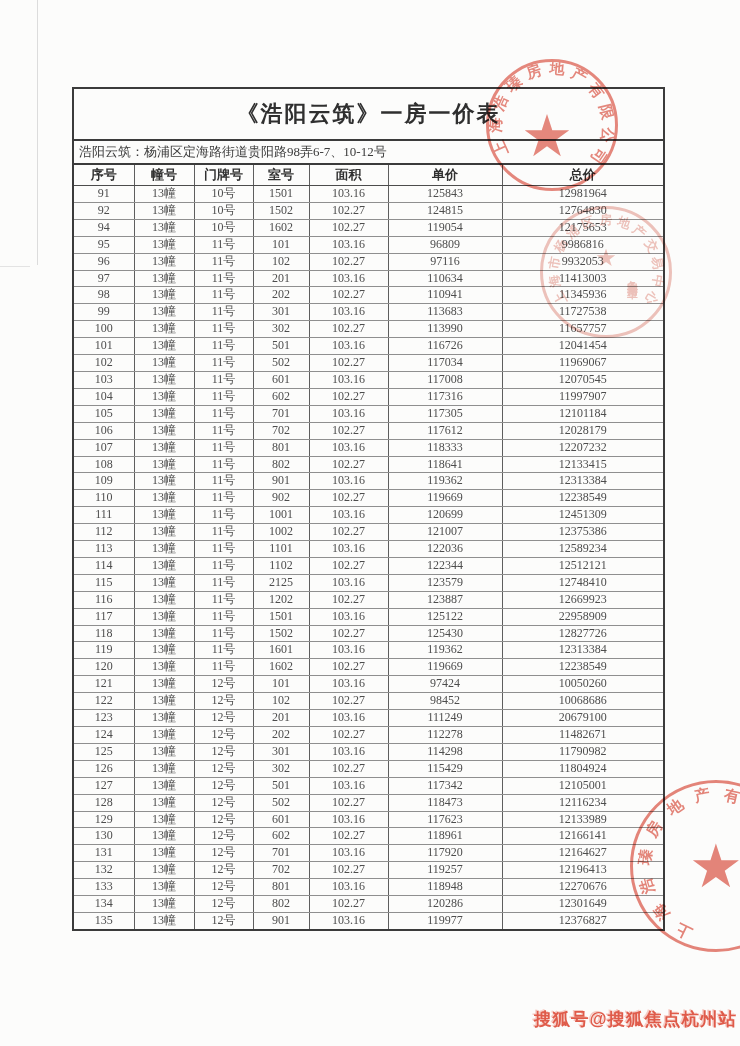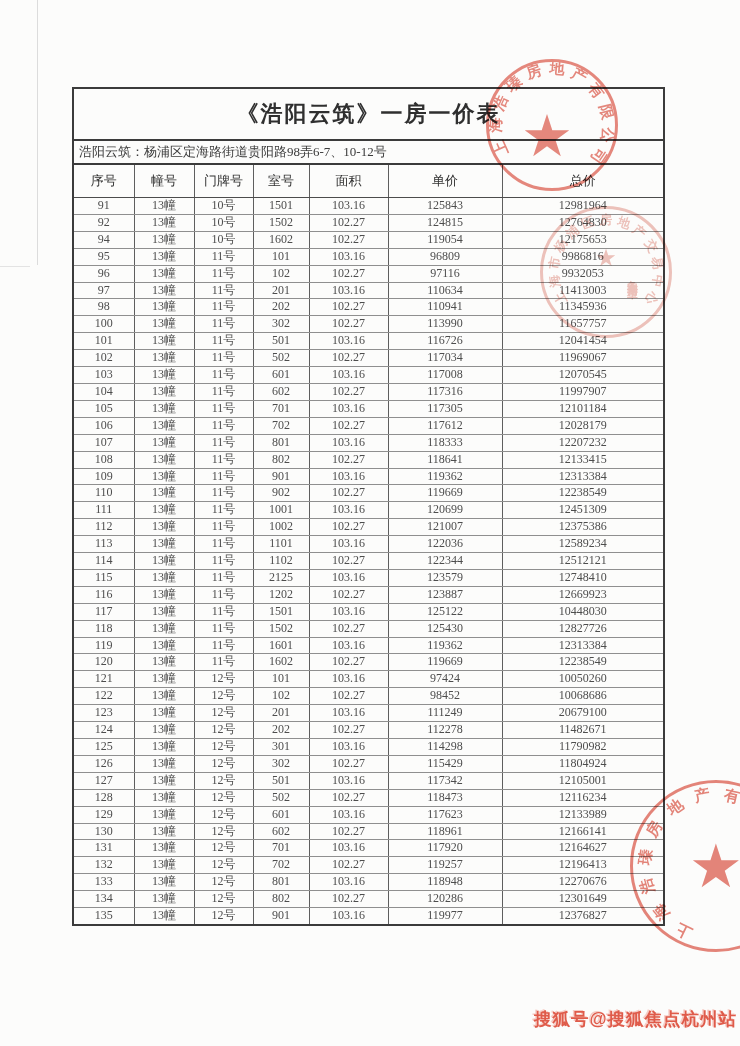--- a/index.html
+++ b/index.html
@@ -8,21 +8,21 @@
   
   .artifact{position:absolute;background:#dcdcdc;}
   
   .sheet{position:absolute;left:72px;top:87px;width:593px;border:2.5px solid #3b3b3b;
          box-sizing:border-box;background:transparent;}
   .title-row{height:50px;border-bottom:2px solid #3b3b3b;display:flex;align-items:center;
              justify-content:center;font-size:22px;font-weight:700;letter-spacing:2px;color:#2f2f2f;}
   .location-row{height:22px;border-bottom:2px solid #3b3b3b;display:flex;align-items:center;
                 font-size:13px;padding-left:5px;color:#3a3a3a;}
   table{border-collapse:collapse;width:100%;table-layout:fixed;}
-  th{height:32px;font-size:13px;font-weight:400;color:#303030;
+  th{height:20px;font-size:13px;font-weight:700;color:#303030;
      border-right:1px solid #5e5e5e;border-bottom:1.5px solid #4c4c4c;padding:0;text-align:center;}
   td{height:15.9px;line-height:15.9px;font-size:12px;color:#4d4d4d;
      border-right:1px solid #5e5e5e;border-bottom:1px solid #8f8f8f;padding:0;text-align:center;
      overflow:hidden;white-space:nowrap;}
   th:last-child,td:last-child{border-right:none;}
   tbody tr:last-child td{border-bottom:none;}
   
   .stamp{position:absolute;mix-blend-mode:multiply;pointer-events:none;
          font-family:"Liberation Serif","DejaVu Serif",serif;z-index:5;}
   .stamp .ring{position:absolute;inset:0;border-style:solid;border-radius:50%;box-sizing:border-box;}
@@ -129,20 +129,29 @@
           <tr>
     <td>98</td>
     <td>13幢</td>
     <td>11号</td>
     <td>202</td>
     <td>102.27</td>
     <td>110941</td>
     <td>11345936</td>
   </tr>
           <tr>
+    <td>99</td>
+    <td>13幢</td>
+    <td>11号</td>
+    <td>301</td>
+    <td>103.16</td>
+    <td>113683</td>
+    <td>11727538</td>
+  </tr>
+          <tr>
     <td>100</td>
     <td>13幢</td>
     <td>11号</td>
     <td>302</td>
     <td>102.27</td>
     <td>113990</td>
     <td>11657757</td>
   </tr>
           <tr>
     <td>101</td>
@@ -288,21 +297,21 @@
     <td>123887</td>
     <td>12669923</td>
   </tr>
           <tr>
     <td>117</td>
     <td>13幢</td>
     <td>11号</td>
     <td>1501</td>
     <td>103.16</td>
     <td>125122</td>
-    <td>10448030</td>
+    <td>22958909</td>
   </tr>
           <tr>
     <td>118</td>
     <td>13幢</td>
     <td>11号</td>
     <td>1502</td>
     <td>102.27</td>
     <td>125430</td>
     <td>12827726</td>
   </tr>

